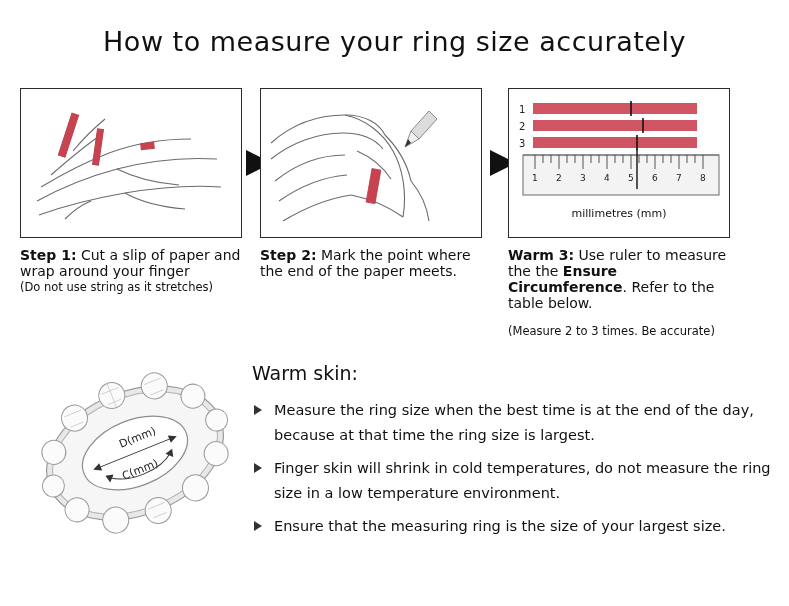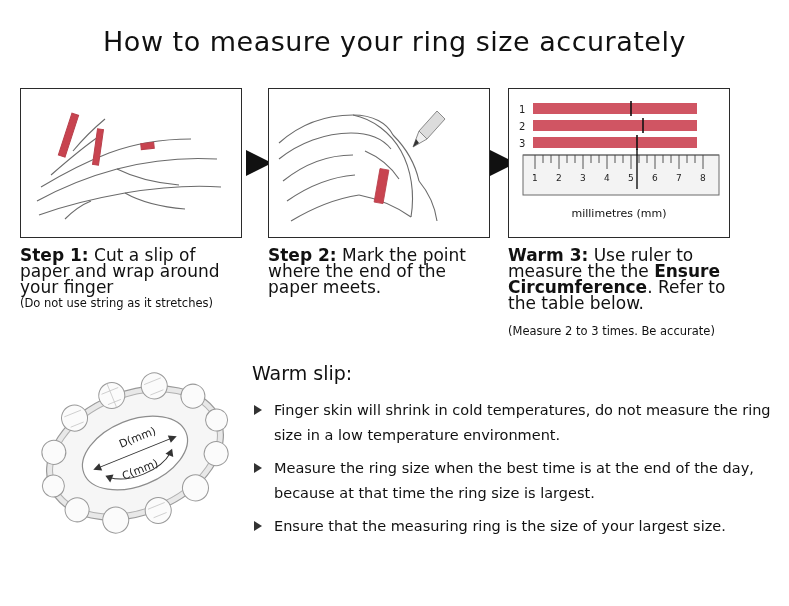--- a/index.html
+++ b/index.html
@@ -41,21 +41,21 @@
     top: 88px;
     width: 752px;
     height: 250px;
   }
   .step {
     position: absolute;
     top: 0;
     width: 224px;
   }
   .step-1 { left: 0px; }
-  .step-2 { left: 248px; }
+  .step-2 { left: 240px; }
   .step-3 { left: 488px; }
 
   .panel {
     position: relative;
     width: 222px;
     height: 150px;
     border: 1px solid #2b2b2b;
     background: #ffffff;
     overflow: hidden;
     box-sizing: border-box;
@@ -68,21 +68,21 @@
     height: 0;
     border-top: 13px solid transparent;
     border-bottom: 13px solid transparent;
     border-left: 26px solid #111111;
   }
   .arrow-1 { left: 226px; }
   .arrow-2 { left: 470px; }
 
   .caption {
     margin-top: 9px;
-    font-size: 17px;
+    font-size: 14px;
     line-height: 16px;
     color: #111111;
   }
   .caption b { font-weight: bold; }
   .note {
     margin-top: 0;
     font-size: 11.5px;
     line-height: 16px;
     color: #111111;
   }
@@ -308,29 +308,29 @@
           <polygon points="71,115 79,117 73,123" fill="#333333" stroke="none"></polygon>
           <polygon points="143,115 135,117 141,123" fill="#333333" stroke="none"></polygon>
         </g>
       </g>
       <text x="93" y="100" font-size="11" fill="#222222" font-family="DejaVu Sans, sans-serif" transform="rotate(-22 93 100)">D(mm)</text>
       <text x="96" y="132" font-size="11" fill="#222222" font-family="DejaVu Sans, sans-serif" transform="rotate(-22 96 132)">C(mm)</text>
     </svg>
   </div>
 
   <div class="tips">
-    <div class="tips-title">Warm slip:</div>
-
+    <div class="tips-title">Warm skin:</div>
+
+    <div class="tip">
+      <span class="bullet"></span>
+      <span>Measure the ring size when the best time is at the end of the day, because at that time the ring size is largest.</span>
+    </div>
     <div class="tip">
       <span class="bullet"></span>
       <span>Finger skin will shrink in cold temperatures, do not measure the ring size in a low temperature environment.</span>
     </div>
     <div class="tip">
       <span class="bullet"></span>
-      <span>Measure the ring size when the best time is at the end of the day, because at that time the ring size is largest.</span>
-    </div>
-    <div class="tip">
-      <span class="bullet"></span>
       <span>Ensure that the measuring ring is the size of your largest size.</span>
     </div>
   </div>
 
 </div>
 
 </body></html>

